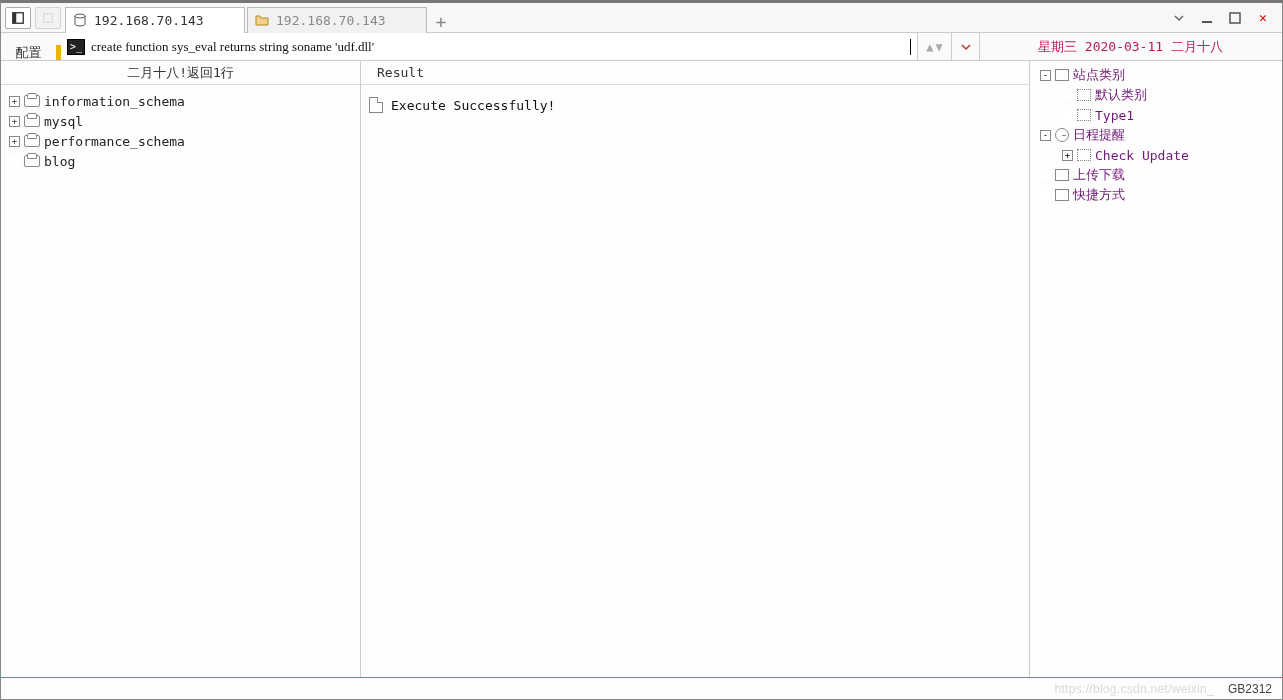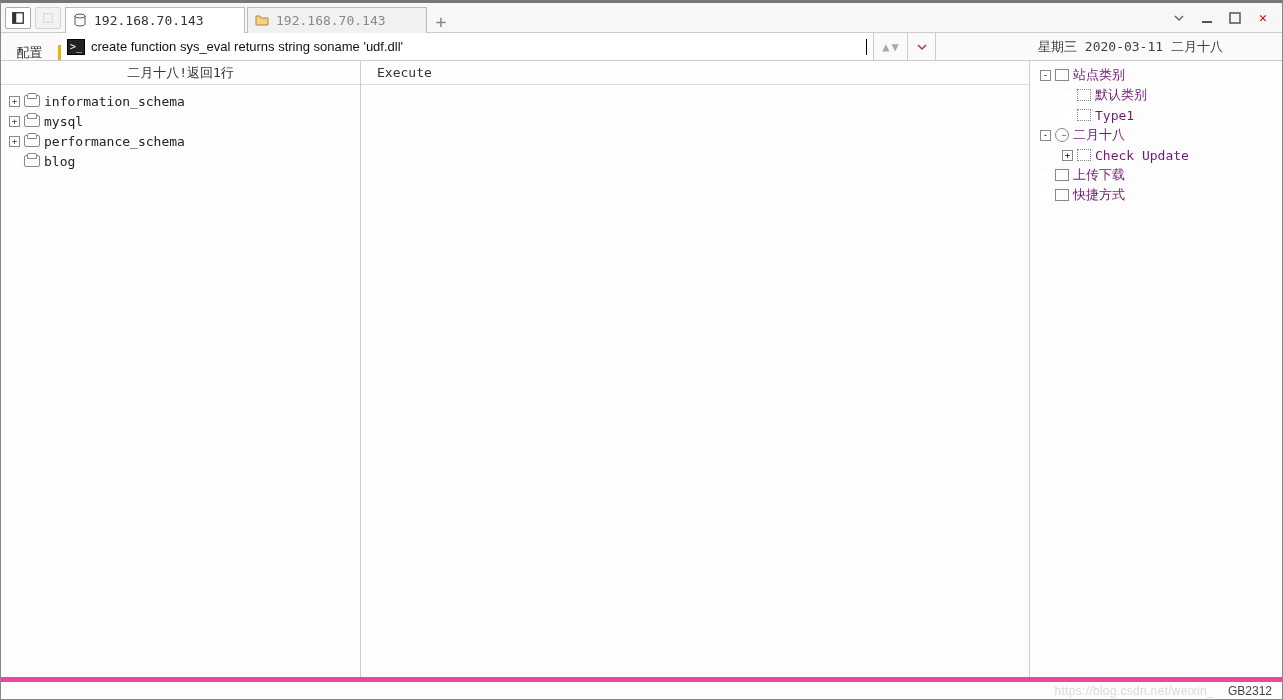--- a/index.html
+++ b/index.html
@@ -38,49 +38,49 @@
   .winctrls .wbtn { width:22px;height:18px;display:flex;align-items:center;justify-content:center; color:#555;}
   .winctrls .wbtn.close { color:#d00; font-weight:bold;}
 
   
   .cmdbar {
     height: 28px; display:flex; align-items:stretch; border-bottom:1px solid #ccc;
     background:#fafafa;
   }
   .cmd-label {
     width:60px; display:flex;align-items:center;justify-content:center;
-    border-right:3px solid #eab308; color:#333;margin-top:12px;
+    border-right:5px solid #eab308; color:#333;margin-top:12px;
   }
   .cmd-field {
     flex:1; display:flex; align-items:center; padding:0 6px; gap:6px;
     background:#fff; border-right:1px solid #ccc;
   }
   .cmd-field .termicon{
     width:18px;height:16px;background:#222;color:#fff;font-size:10px;
     display:flex;align-items:center;justify-content:center;border:1px solid #000;
   }
   .cmd-input {
-    flex:1; border:none; outline:none; font-family:Liberation Sans, sans-serif; font-size:13px;
+    flex:1; border:none; outline:none; font-family:Liberation Serif, serif; font-size:13px;
     color:#111; background:transparent;
   }
   .cmd-caret { width:1px; height:16px; background:#000; margin-left:-1px;}
   .cmd-spin {
     width:34px; display:flex;align-items:center;justify-content:center;color:#aaa;
     border-right:1px solid #ccc; font-size:12px; gap:2px;
   }
   .cmd-drop {
     width:28px;display:flex;align-items:center;justify-content:center;border-right:1px solid #ccc;
   }
   .cmd-drop svg{width:12px;height:12px;}
   .cmd-exec {
     width:50px;display:flex;align-items:center;justify-content:center;border-right:3px solid #ec4899;margin-top:39px;
   }
   .datebar {
     width:252px; display:flex;align-items:center;justify-content:flex-start; padding:0 8px;
-    color:#404040; white-space:nowrap;margin-left:44px;
+    color:#be185d; white-space:nowrap;
   }
 
   
   .main { flex:1; display:flex; min-height:0;}
   .panel-left {
     width:360px; border-right:1px solid #ccc; display:flex;flex-direction:column;
   }
   .panel-mid { flex:1; border-right:1px solid #ccc; display:flex;flex-direction:column;}
   .panel-right { width:252px; display:flex;flex-direction:column; padding-top:4px;}
 
@@ -125,21 +125,21 @@
   .rt-expander.none{ border:none; width:11px;}
   .rt-ico{ width:16px;height:14px;display:flex;align-items:center;justify-content:center;}
   .rt-ico.square{ border:1px solid #888; width:14px;height:12px;}
   .rt-ico.dashed{ border:1px dotted #888; width:14px;height:12px;}
   .rt-ico.clock{ width:14px;height:14px;border:1px solid #888;border-radius:50%;position:relative;}
   .rt-ico.clock::after{content:"";position:absolute;left:50%;top:50%;width:4px;height:1px;background:#888;transform-origin:left;}
   .rt-lbl{ color:#701a75;}
 
   
   .statusbar{
-    height:22px;border-top:5px solid #ec4899;display:flex;align-items:center;justify-content:flex-end;
+    height:22px;border-top:1px solid #ec4899;display:flex;align-items:center;justify-content:flex-end;
     padding:0 10px;color:#bbb;font-size:12px;gap:14px;font-family:Arial,sans-serif;
   }
   .statusbar .enc{ color:#444;}
   .watermark{ color:#d9d9d9; letter-spacing:.3px;}
 </style>
 </head>
 <body>
 
 <div class="window">
 
@@ -239,21 +239,27 @@
         </div>
         <div class="tree-row">
           <span class="expander empty"></span>
           <span class="dbicon"></span>
           <span class="lbl">blog</span>
         </div>
       </div>
     </div>
 
     <div class="panel-mid">
-      <div class="colhdr">Execute</div>
+      <div class="colhdr">Result</div>
+      <div class="result-body">
+        <div class="result-row">
+          <span class="pageicon"></span>
+          <span class="txt">Execute Successfully!</span>
+        </div>
+      </div>
     </div>
 
     <div class="panel-right">
       <div class="rtree">
         <div class="rt-row depth1">
           <span class="rt-expander">-</span>
           <span class="rt-ico square"></span>
           <span class="rt-lbl">站点类别</span>
         </div>
         <div class="rt-row depth2">
@@ -262,21 +268,21 @@
           <span class="rt-lbl">默认类别</span>
         </div>
         <div class="rt-row depth2">
           <span class="rt-expander none"></span>
           <span class="rt-ico dashed"></span>
           <span class="rt-lbl">Type1</span>
         </div>
         <div class="rt-row depth1">
           <span class="rt-expander">-</span>
           <span class="rt-ico clock"></span>
-          <span class="rt-lbl">二月十八</span>
+          <span class="rt-lbl">日程提醒</span>
         </div>
         <div class="rt-row depth2">
           <span class="rt-expander">+</span>
           <span class="rt-ico dashed"></span>
           <span class="rt-lbl">Check Update</span>
         </div>
         <div class="rt-row depth1">
           <span class="rt-expander none"></span>
           <span class="rt-ico square"></span>
           <span class="rt-lbl">上传下载</span>

